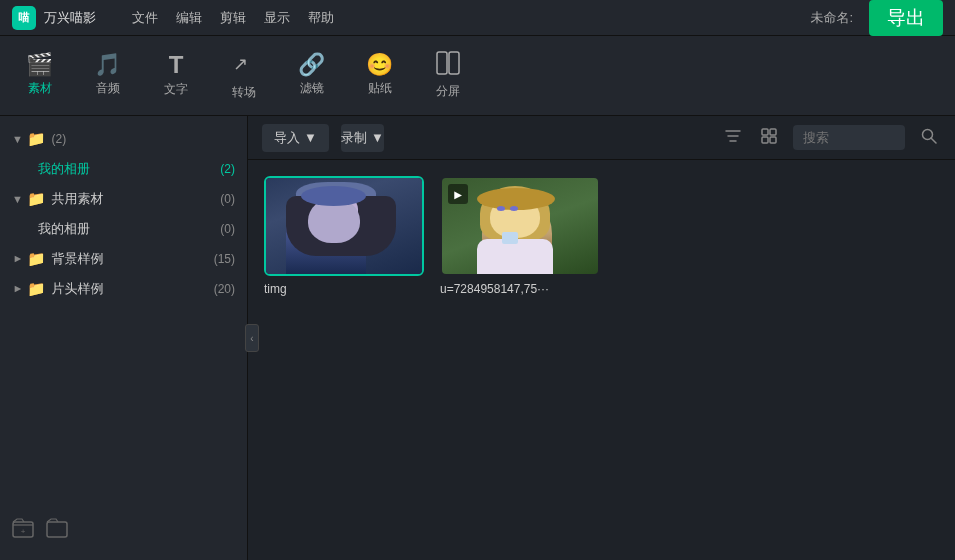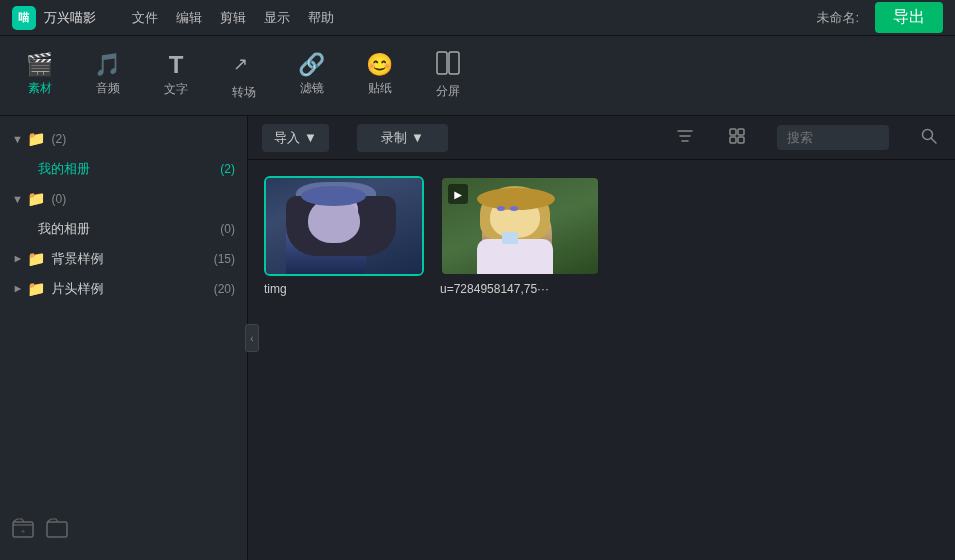--- a/index.html
+++ b/index.html
@@ -55,21 +55,21 @@
       color: #aaa;
       font-size: 13px;
     }
     .export-btn {
       margin-left: 16px;
       background: #00b96b;
       color: #fff;
       border: none;
       border-radius: 4px;
       padding: 5px 18px;
-      font-size: 16px;
+      font-size: 19px;
       cursor: pointer;
       font-family: inherit;
     }
 
     
     .toolbar {
       height: 80px;
       background: #23272e;
       display: flex;
       align-items: center;
@@ -195,21 +195,21 @@
       flex-direction: column;
     }
 
     
     .content-toolbar {
       height: 44px;
       background: #1e2228;
       display: flex;
       align-items: center;
       padding: 0 14px;
-      gap: 28px;
+      gap: 12px;
       border-bottom: 1px solid #111;
       justify-content: center;
     }
     .import-btn {
       display: flex;
       align-items: center;
       gap: 4px;
       background: #2d333b;
       border: none;
       border-radius: 4px;
@@ -220,21 +220,21 @@
       font-family: inherit;
     }
     .record-btn {
       display: flex;
       align-items: center;
       gap: 4px;
       background: #2d333b;
       border: none;
       border-radius: 4px;
       color: #ccc;
-      padding: 5px 24px;
+      padding: 5px 0;
       font-size: 13px;
       cursor: pointer;
       font-family: inherit;
     }
     .content-toolbar-spacer { flex: 1; }
     .toolbar-icon-btn {
       color: #888;
       font-size: 16px;
       cursor: pointer;
       padding: 4px;
@@ -449,20 +449,21 @@
       <div class="sidebar-sub-item active">
         <span class="sub-name">我的相册</span>
         <span class="count">(2)</span>
       </div>
     </div>
 
     <div class="sidebar-section">
       <div class="sidebar-folder">
         <span class="arrow">▼</span>
         <span class="folder-icon">📁</span>
+        <span class="folder-name">共用素材</span>
         <span class="count">(0)</span>
       </div>
       <div class="sidebar-sub-item">
         <span class="sub-name">我的相册</span>
         <span class="count">(0)</span>
       </div>
     </div>
 
     <div class="sidebar-folder">
       <span class="arrow" style="transform:rotate(-90deg);display:inline-block;">▼</span>

